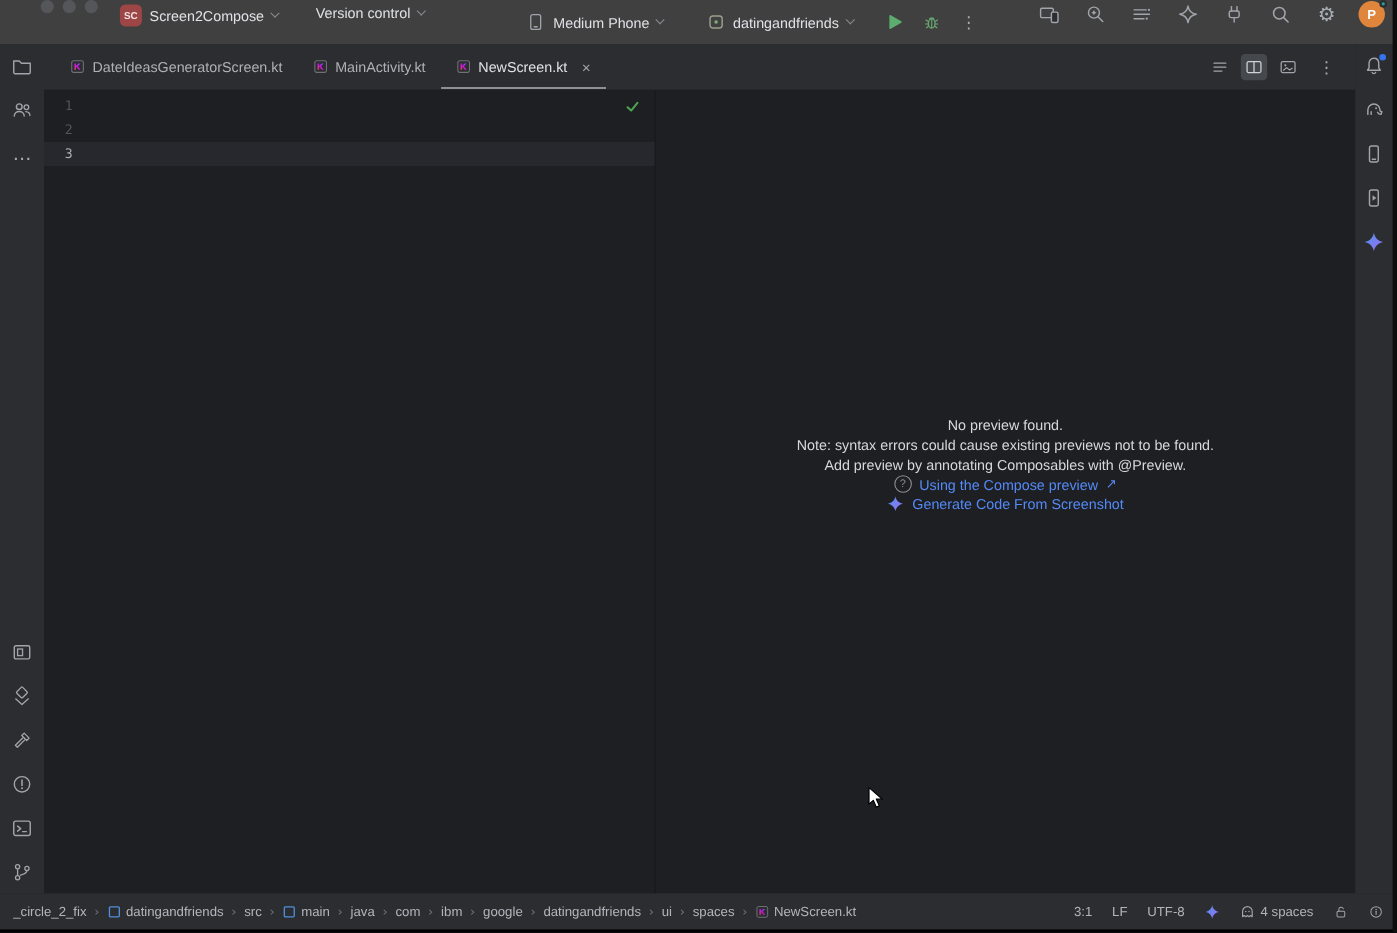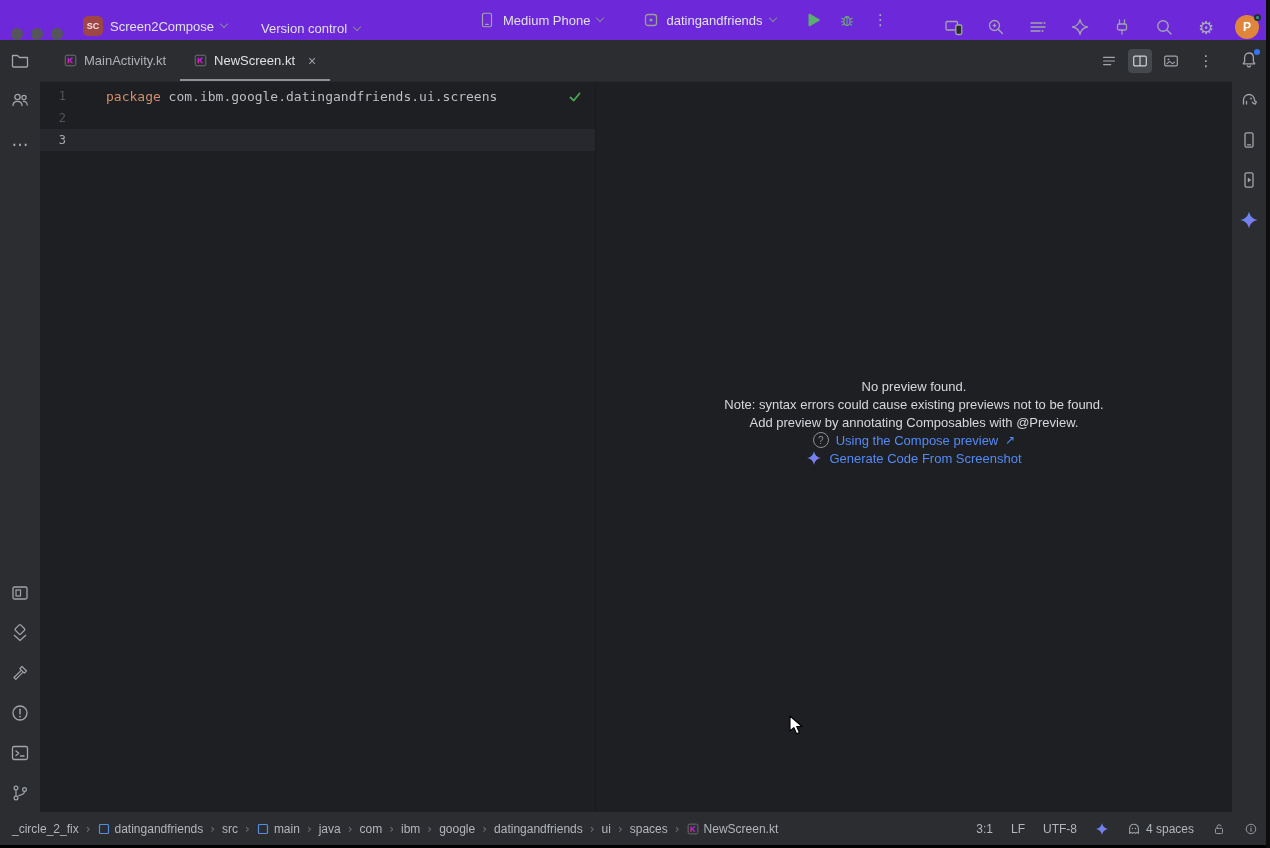--- a/index.html
+++ b/index.html
@@ -1,21 +1,21 @@
 <!DOCTYPE html>
 <html><head>
 <meta charset="utf-8">
 <style>
   * { margin:0; padding:0; box-sizing:border-box; }
   html,body { width:1270px; height:848px; overflow:hidden; }
   body { background:#1e1f22; font-family:"Liberation Sans", sans-serif; color:#dfe1e5; position:relative; }
   .window { width:1270px; height:848px; display:flex; flex-direction:column; position:relative; }
 
   
-  .titlebar { height:40px; background:#6d28d9; display:flex; align-items:flex-end; position:relative; flex:none; }
+  .titlebar { height:40px; background:#404040; display:flex; align-items:flex-start; position:relative; flex:none;padding-left:26px; }
   .traffic { display:flex; gap:8px; padding:0 14px 0 11px; }
   .traffic span { width:12px; height:12px; border-radius:50%; background:#54565a; }
   .tb-group { display:flex; align-items:center; gap:7px; padding:4px 6px; border-radius:4px; }
   .tb-label { font-size:13px; color:#dfe1e5; white-space:nowrap; }
   .sc-badge { width:20px; height:20px; border-radius:5px; background:#9e4545; color:#f2e3e3; font-size:9px; font-weight:bold; display:flex; align-items:center; justify-content:center; }
   .chev { width:6px; height:6px; border-right:1.3px solid #868a91; border-bottom:1.3px solid #868a91; transform:rotate(45deg); margin-top:-4px; flex:none; }
   .run-cluster { position:absolute; left:472px; top:0; height:40px; display:flex; align-items:center; }
   .tbtn { width:26px; height:26px; display:flex; align-items:center; justify-content:center; border:none; background:none; border-radius:4px; flex:none; }
   .tb-right { margin-left:auto; display:flex; align-items:center; gap:16px; padding-right:11px; }
   .glyph { font-family:"DejaVu Sans", sans-serif; color:#a8adb5; }
@@ -276,20 +276,27 @@
 
     <div class="center-col">
 
       <div class="tabbar">
         <div class="tabs">
           <div class="tab">
             <svg class="ic13" viewBox="0 0 16 16">
               <rect x="1.5" y="1.5" width="13" height="13" rx="2" fill="none" stroke="#6e7277" stroke-width="1.2"></rect>
               <path d="M4.5 11.5 V4.5 h1.8 v2.6 L9 4.5 h2.3 L8.4 7.6 11.4 11.5 H9.2 L6.3 7.9 v3.6 Z" fill="url(#kg)"></path>
             </svg>
+            <span>DateIdeasGeneratorScreen.kt</span>
+          </div>
+          <div class="tab">
+            <svg class="ic13" viewBox="0 0 16 16">
+              <rect x="1.5" y="1.5" width="13" height="13" rx="2" fill="none" stroke="#6e7277" stroke-width="1.2"></rect>
+              <path d="M4.5 11.5 V4.5 h1.8 v2.6 L9 4.5 h2.3 L8.4 7.6 11.4 11.5 H9.2 L6.3 7.9 v3.6 Z" fill="url(#kg)"></path>
+            </svg>
             <span>MainActivity.kt</span>
           </div>
           <div class="tab active">
             <svg class="ic13" viewBox="0 0 16 16">
               <rect x="1.5" y="1.5" width="13" height="13" rx="2" fill="none" stroke="#6e7277" stroke-width="1.2"></rect>
               <path d="M4.5 11.5 V4.5 h1.8 v2.6 L9 4.5 h2.3 L8.4 7.6 11.4 11.5 H9.2 L6.3 7.9 v3.6 Z" fill="url(#kg)"></path>
             </svg>
             <span>NewScreen.kt</span>
             <span class="close">×</span>
           </div>
@@ -320,21 +327,20 @@
             <span>⋮</span>
           </button>
         </div>
       </div>
 
       <div class="content">
 
         <div class="editor">
           <div class="line">
             <span class="ln">1</span>
-            <span class="code"><span class="kw">package</span><span> com.ibm.google.datingandfriends.ui.screens</span></span>
           </div>
           <div class="line">
             <span class="ln">2</span>
           </div>
           <div class="line active-line">
             <span class="ln">3</span>
           </div>
           <div class="inspection">
             <svg class="ic16" viewBox="0 0 16 16">
               <polyline points="3.5,8.5 6.8,11.5 12.5,4.5" fill="none" stroke="#4ca654" stroke-width="1.8" stroke-linecap="round" stroke-linejoin="round"></polyline>

